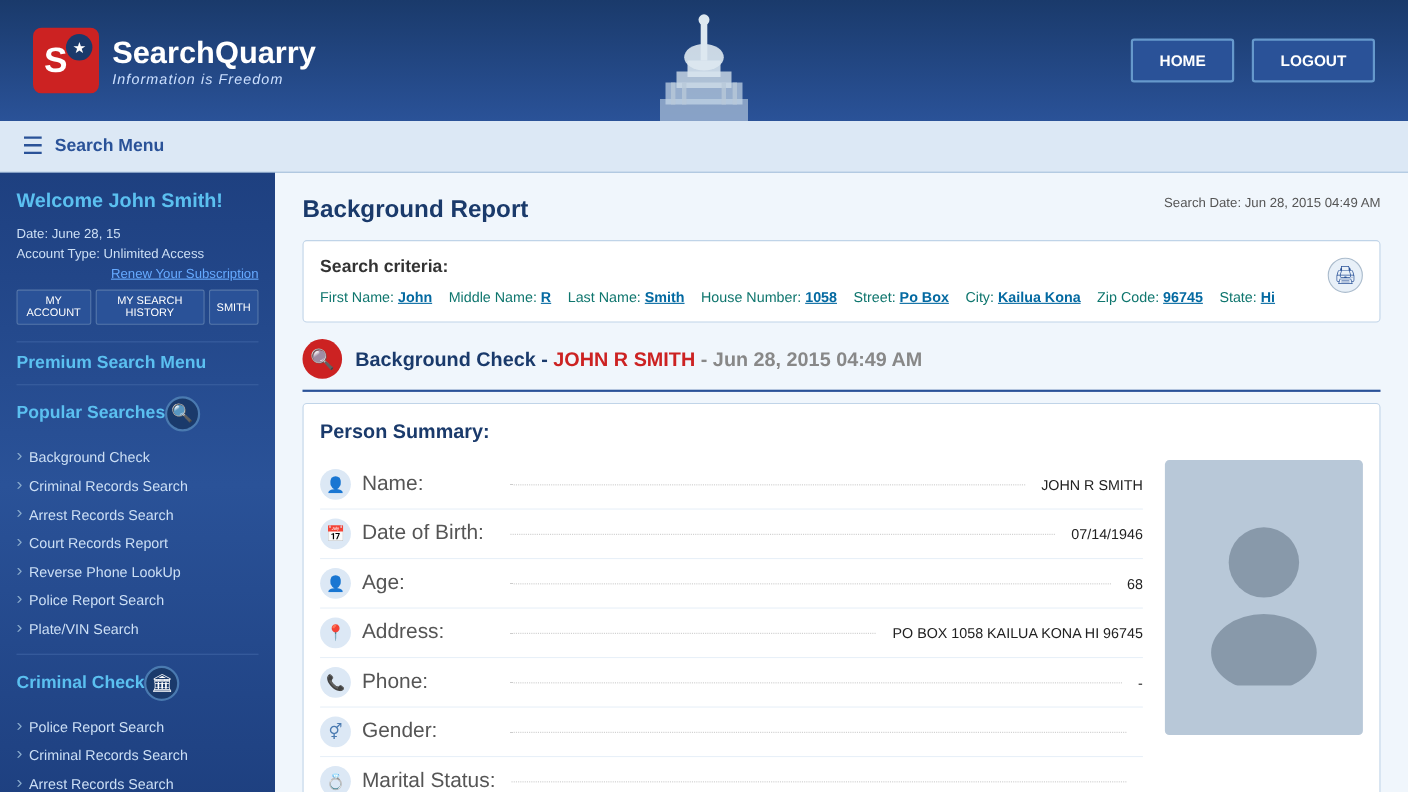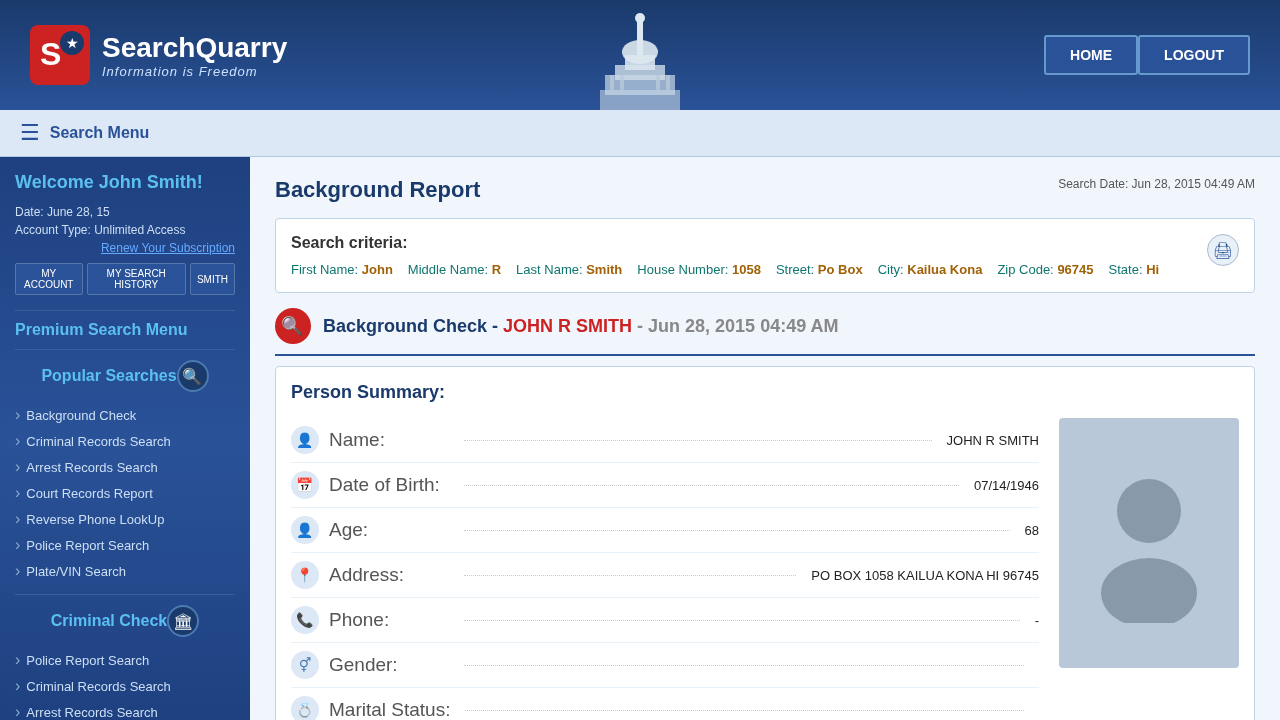--- a/index.html
+++ b/index.html
@@ -53,21 +53,21 @@
       height: 110px;
       display: flex;
       align-items: flex-end;
     }
     .capitol-building {
       width: 90px;
       height: 100px;
     }
     .header-buttons {
       display: flex;
-      gap: 0;
+      gap: 16px;
       border-radius: 16px;
     }
     .header-btn {
       padding: 10px 24px;
       font-size: 14px;
       font-weight: bold;
       border: none;
       cursor: pointer;
       border-radius: 3px;
     }
@@ -151,21 +151,21 @@
       border-radius: 2px;
     }
     .divider {
       border: none;
       border-top: 1px solid #3a5fa0;
       margin: 10px 0;
     }
     .section-header {
       display: flex;
       align-items: center;
-      justify-content: center;
+      justify-content: flex-start;
       margin-bottom: 10px;
     }
     .section-title {
       color: #5bc0f0;
       font-size: 16px;
       font-weight: bold;
     }
     .section-icon {
       width: 32px;
       height: 32px;
@@ -233,21 +233,21 @@
       margin-bottom: 10px;
     }
     .criteria-row {
       display: flex;
       flex-wrap: wrap;
       gap: 15px;
       font-size: 13px;
       color: #444;
     }
     .criteria-item span.label { color: #0f766e; }
-    .criteria-item span.value { color: #a16207; font-weight: bold; }
+    .criteria-item span.value { color: #0369a1; font-weight: bold; text-decoration: underline; }
     .print-btn {
       position: absolute;
       top: 15px;
       right: 15px;
       width: 32px;
       height: 32px;
       border-radius: 50%;
       background: #e8f0f8;
       border: 1px solid #aabbcc;
       cursor: pointer;

